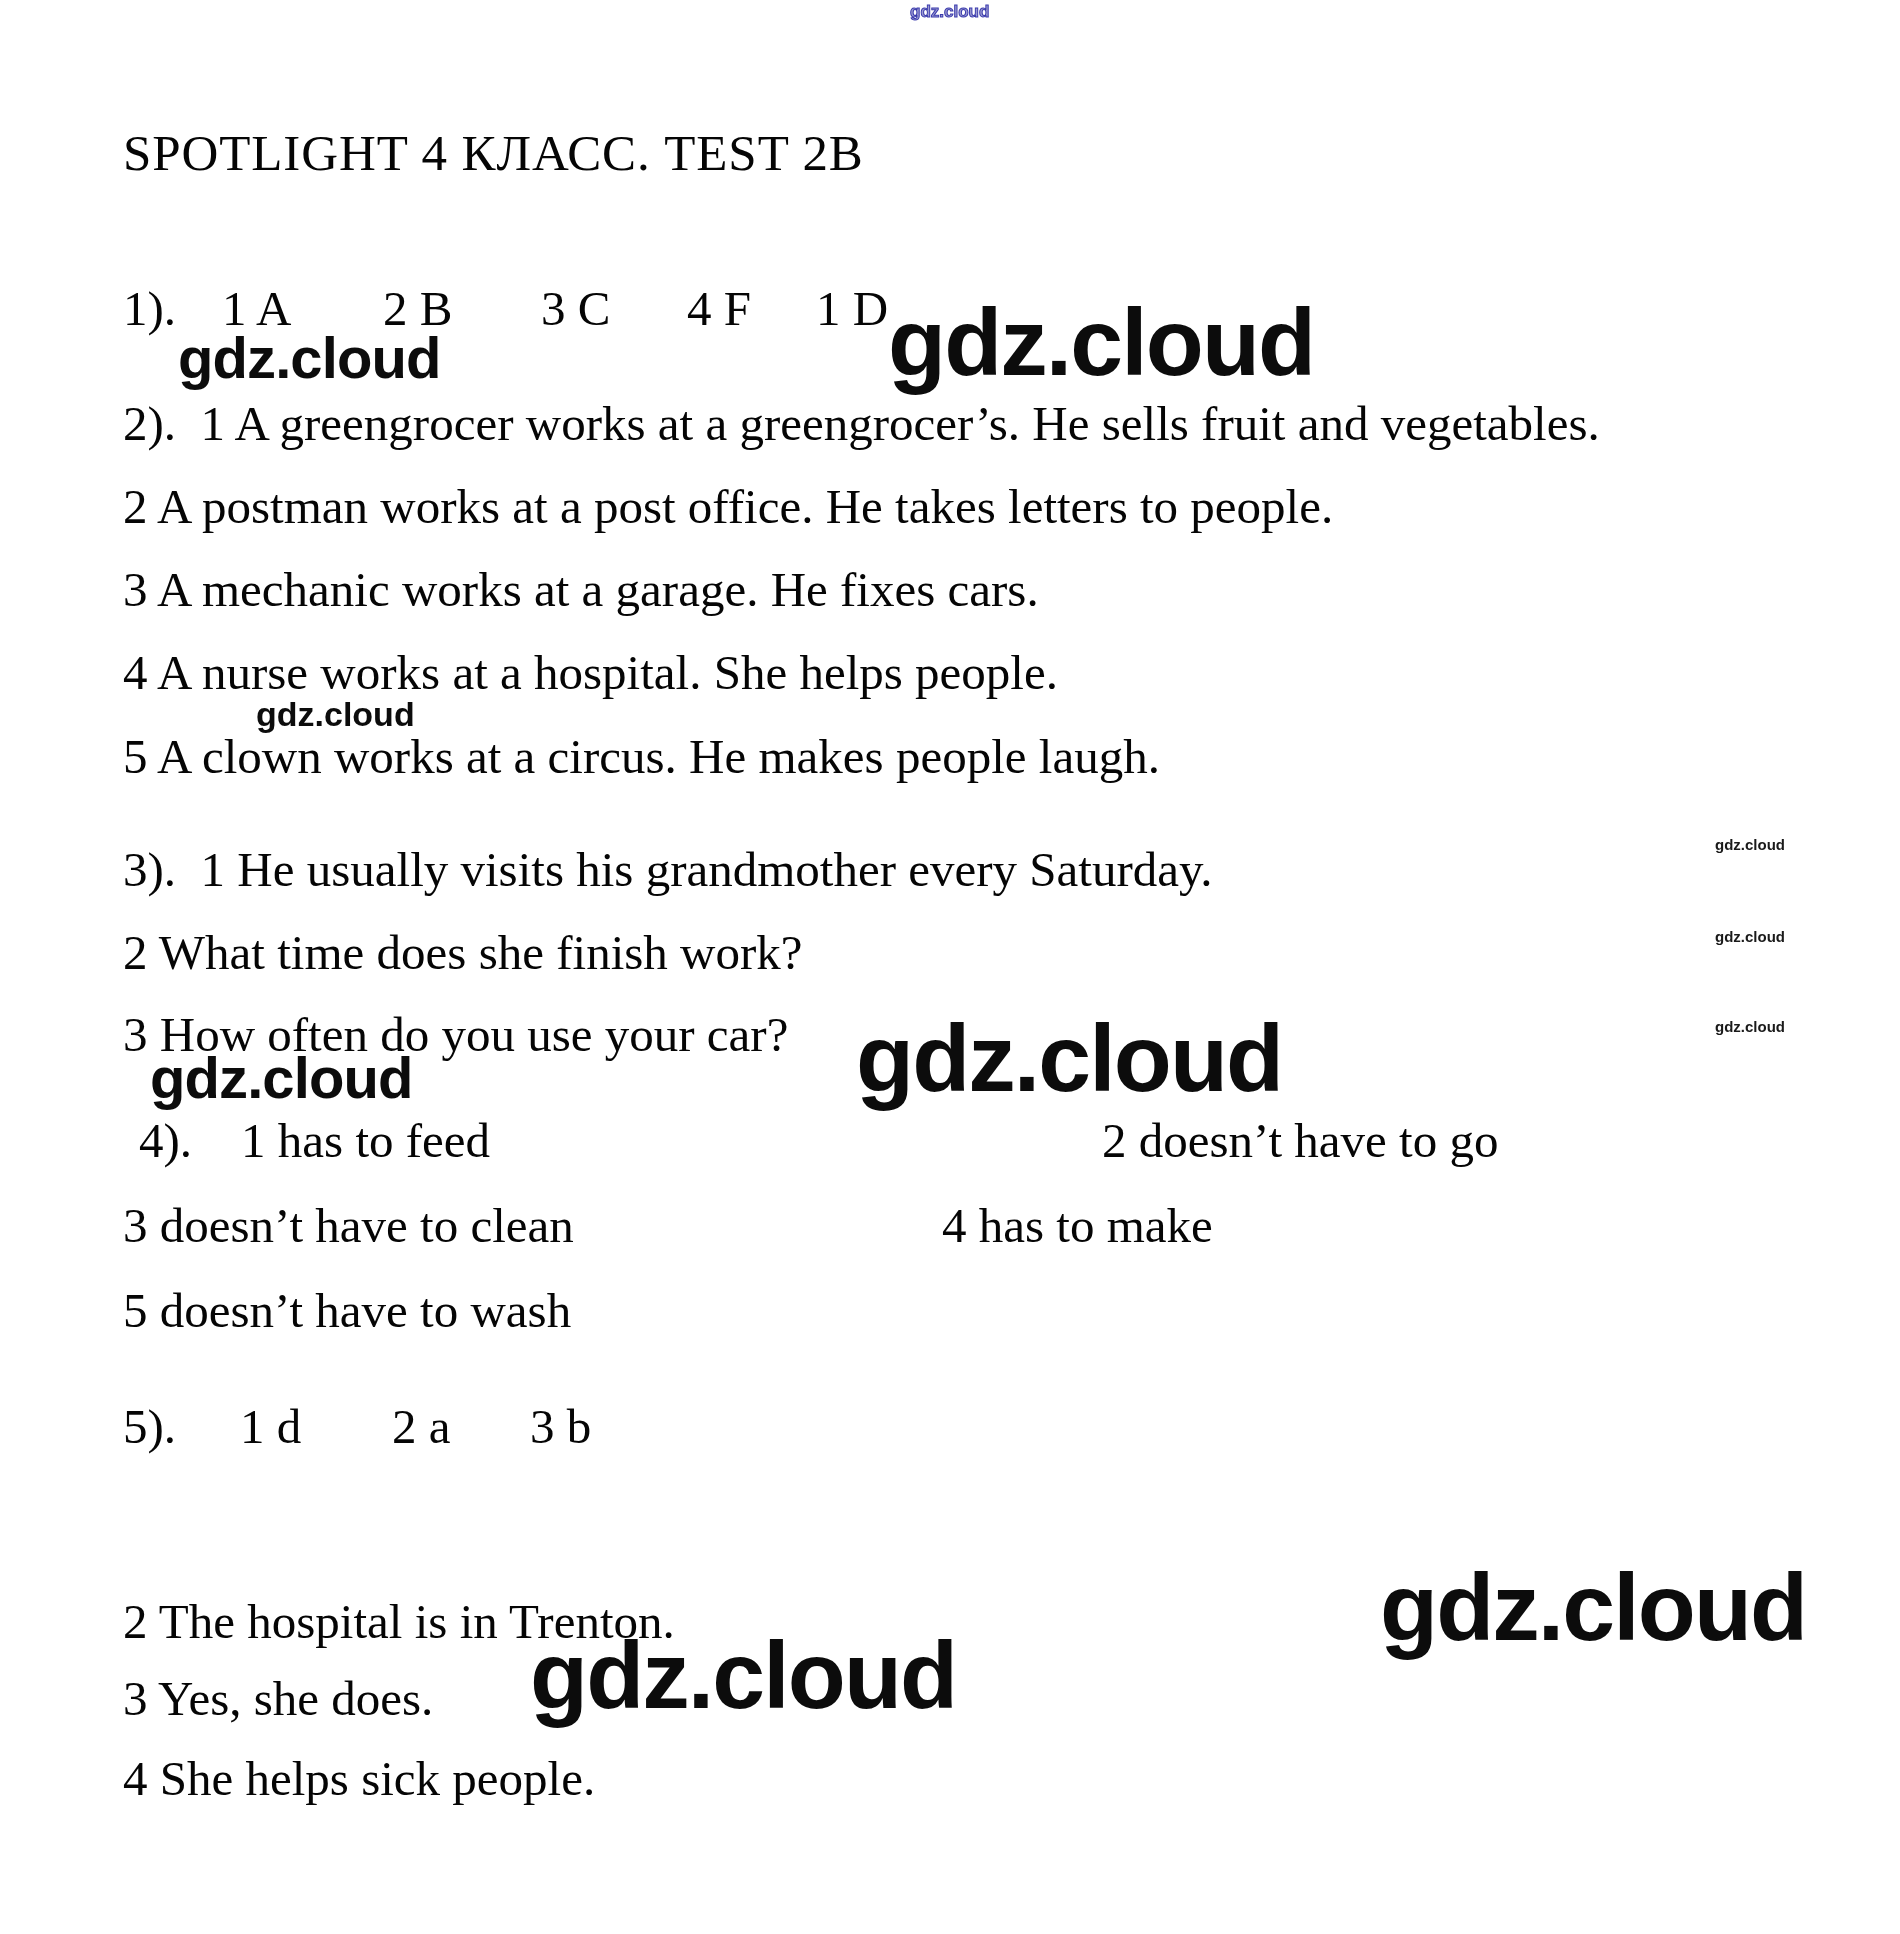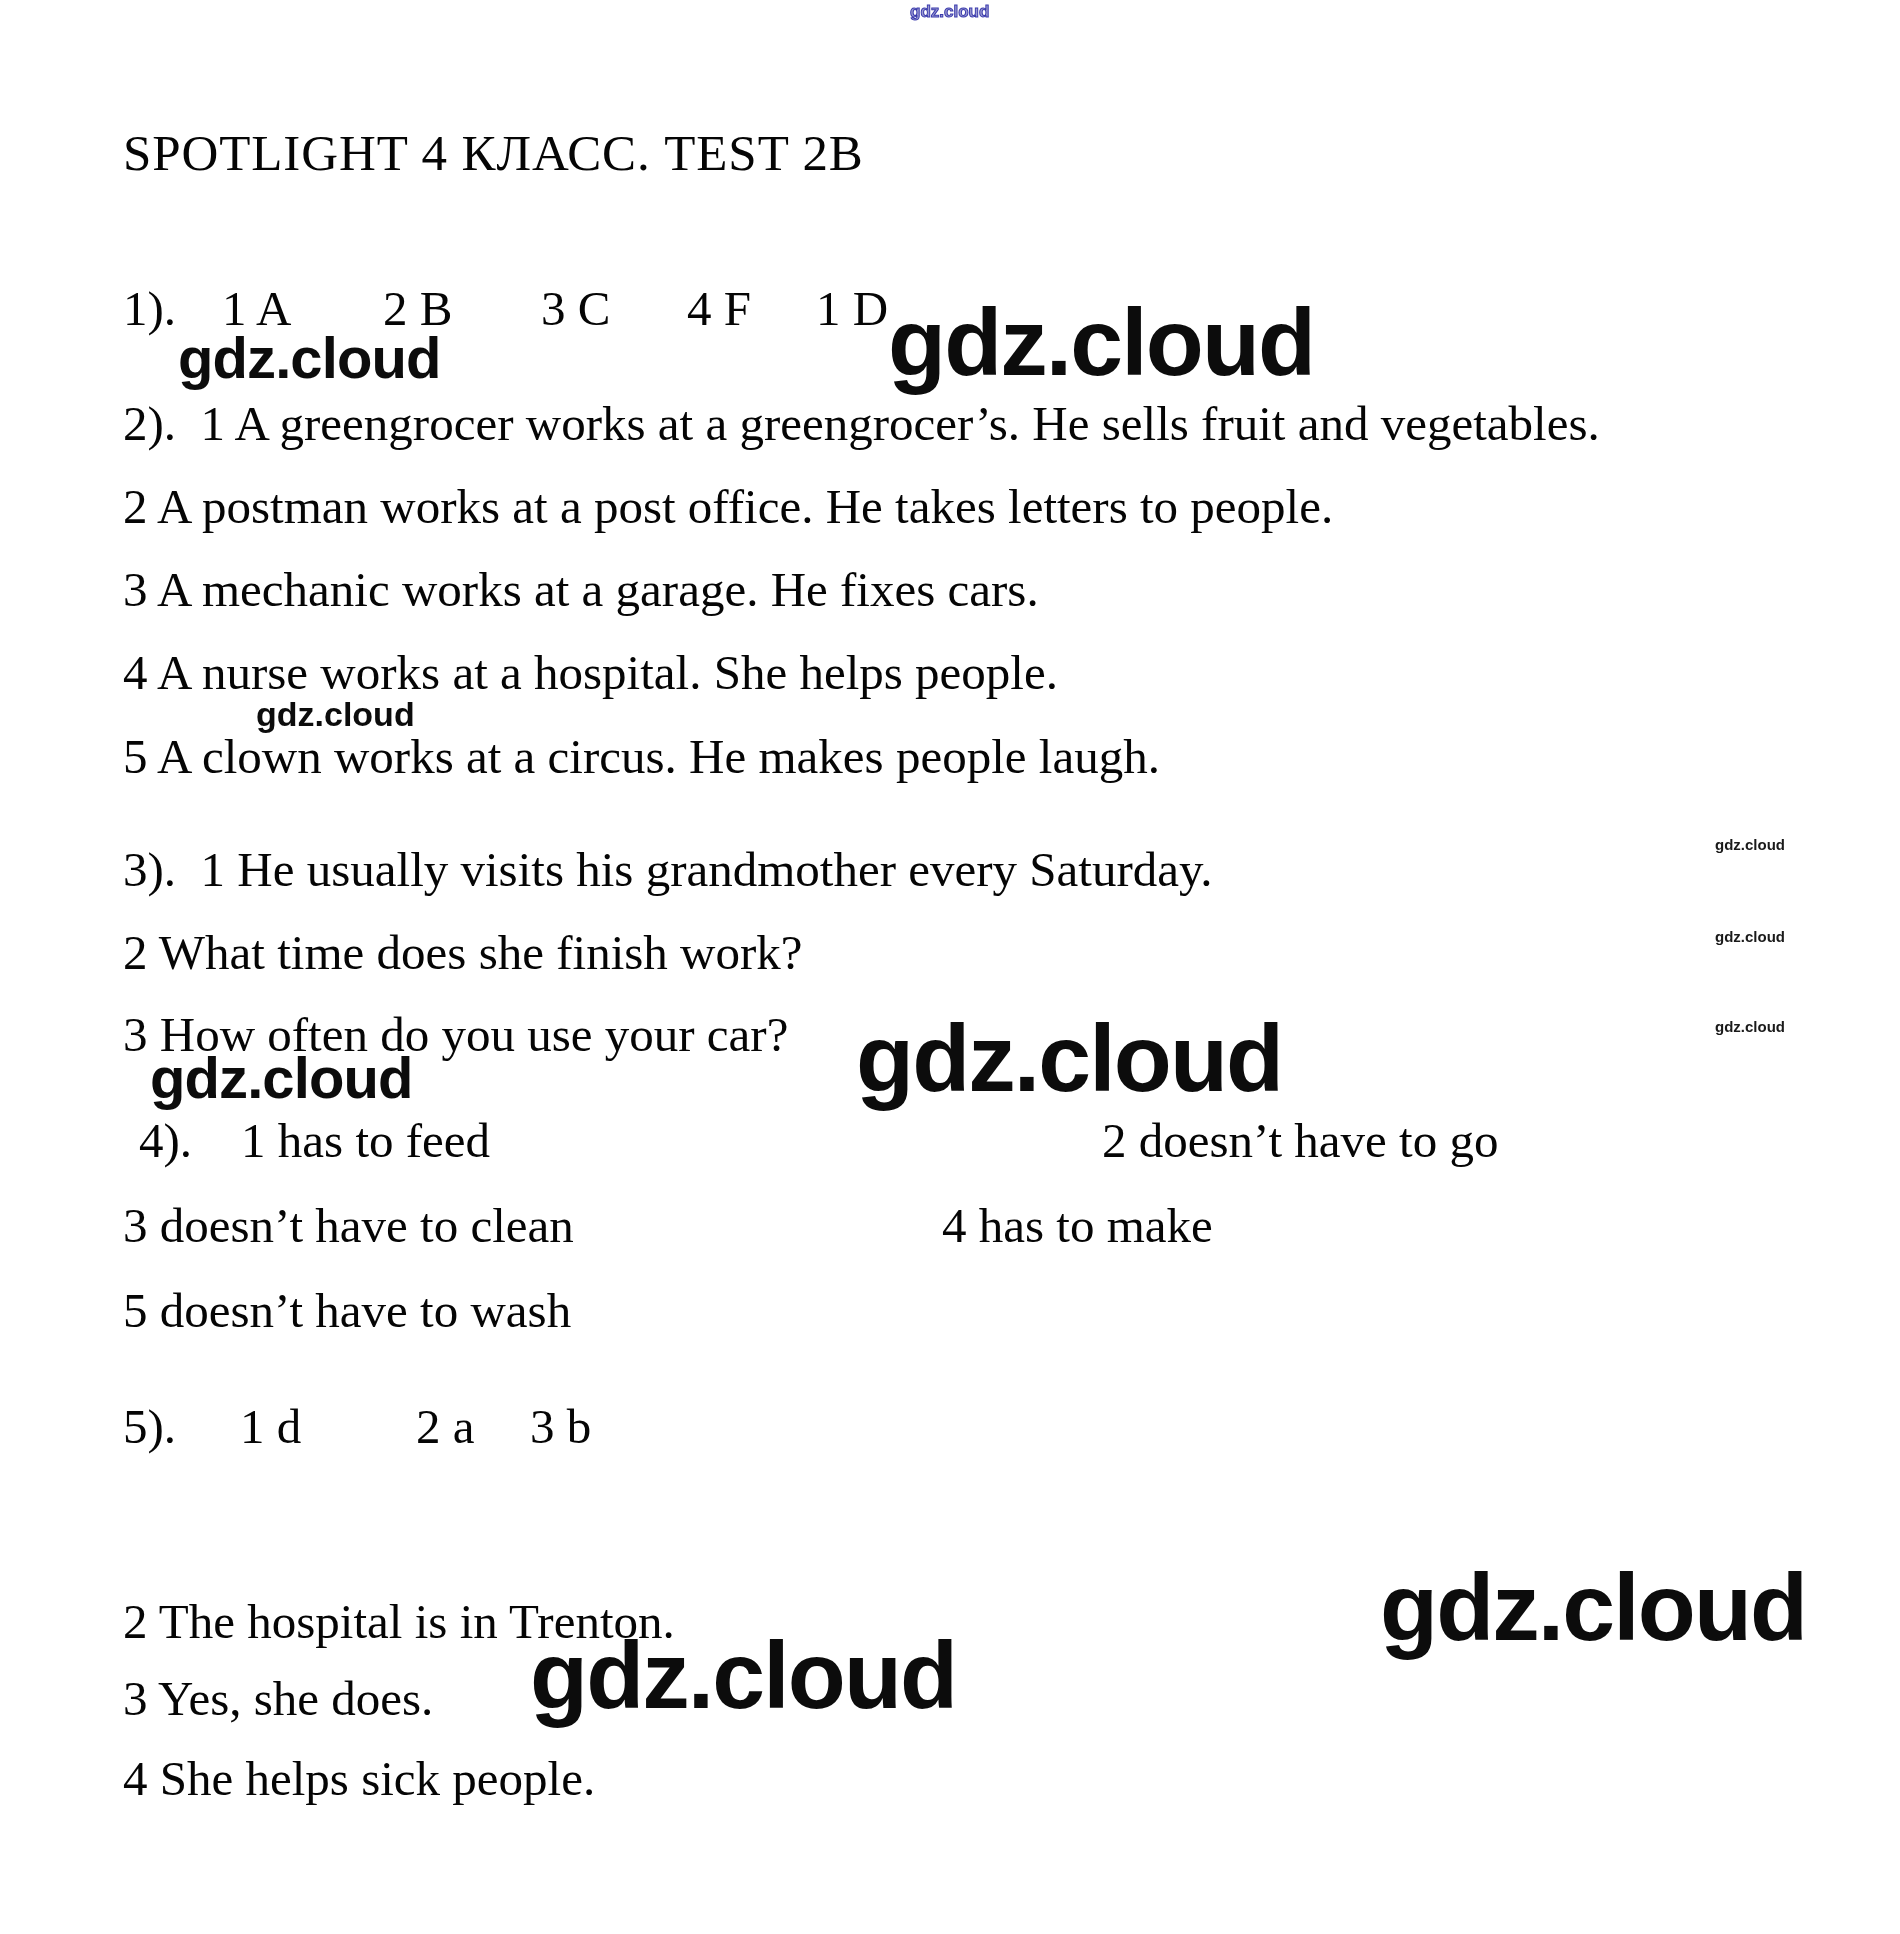--- a/index.html
+++ b/index.html
@@ -92,21 +92,21 @@
     <span class="cell" style="left:123px;">3 doesn’t have to clean</span>
     <span class="cell" style="left:942px;">4 has to make</span>
   </div>
   <div class="row" style="top:1283px;">
     <span class="cell" style="left:123px;">5 doesn’t have to wash</span>
   </div>
 
   <div class="row" style="top:1399px;">
     <span class="cell" style="left:123px;">5).</span>
     <span class="cell" style="left:240px;">1 d</span>
-    <span class="cell" style="left:392px;margin-left:24px;">2 a</span>
+    <span class="cell" style="left:392px;">2 a</span>
     <span class="cell" style="left:530px;">3 b</span>
   </div>
 
   <div class="line" style="top:1594px;">2 The hospital is in Trenton.</div>
   <div class="line" style="top:1671px;">3 Yes, she does.</div>
   <div class="line" style="top:1751px;">4 She helps sick people.</div>
 
   <div class="wm wm-big" style="left:1380px;top:1560px;">gdz.cloud</div>
   <div class="wm wm-big" style="left:530px;top:1628px;">gdz.cloud</div>
 

